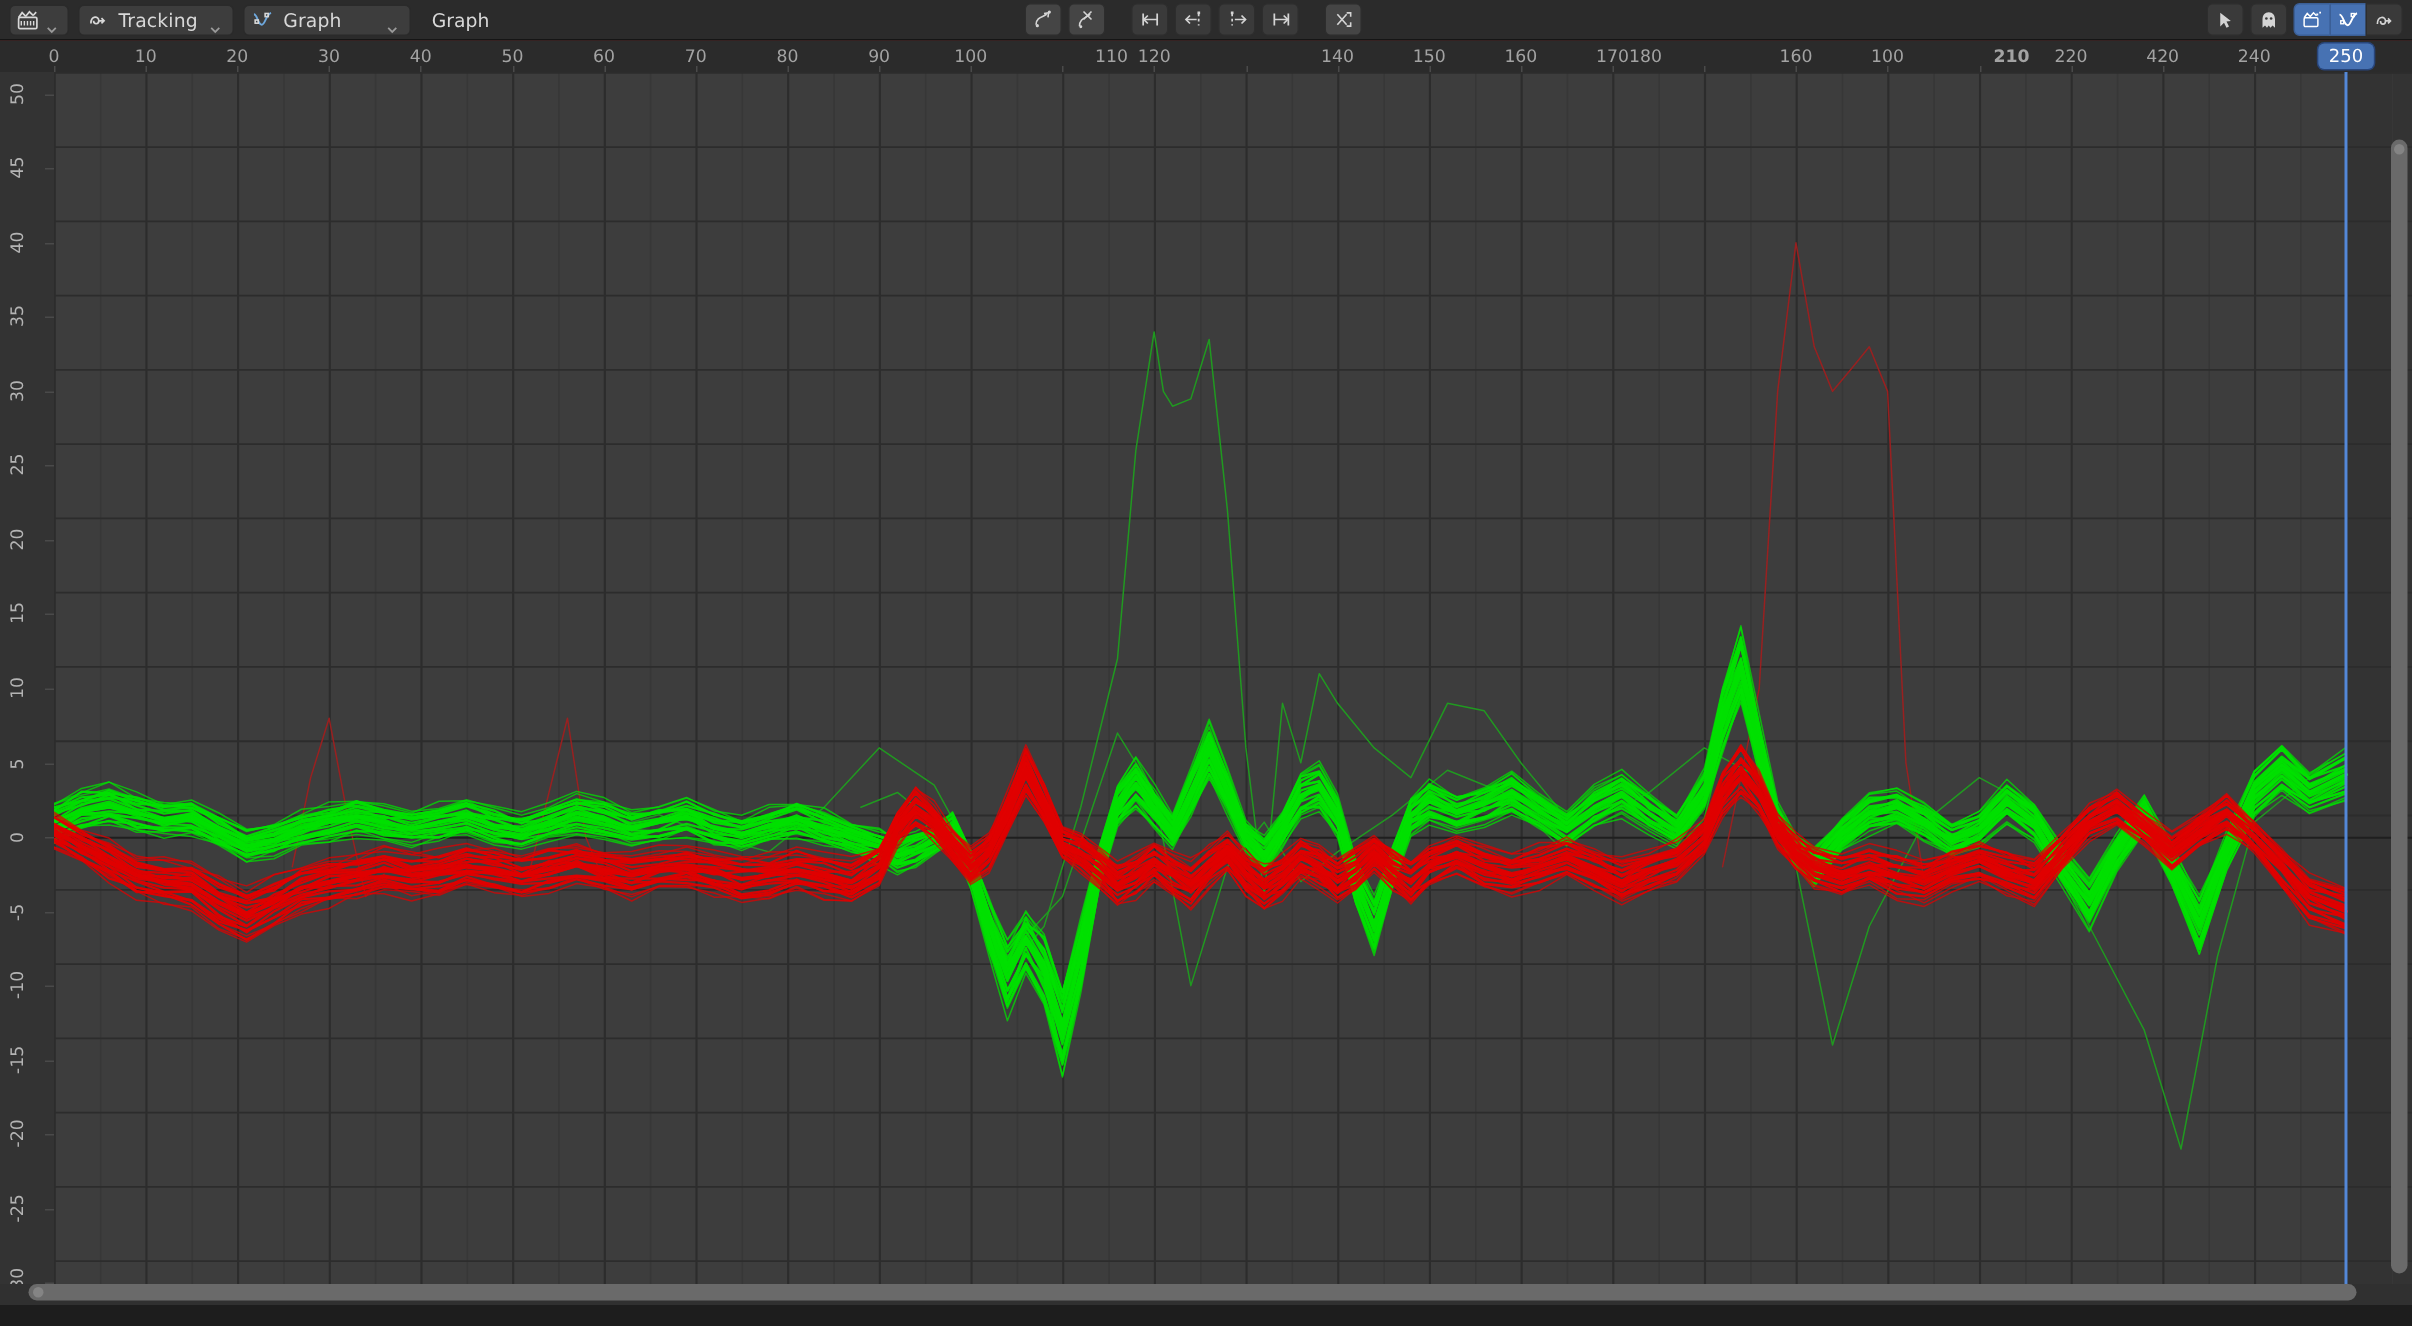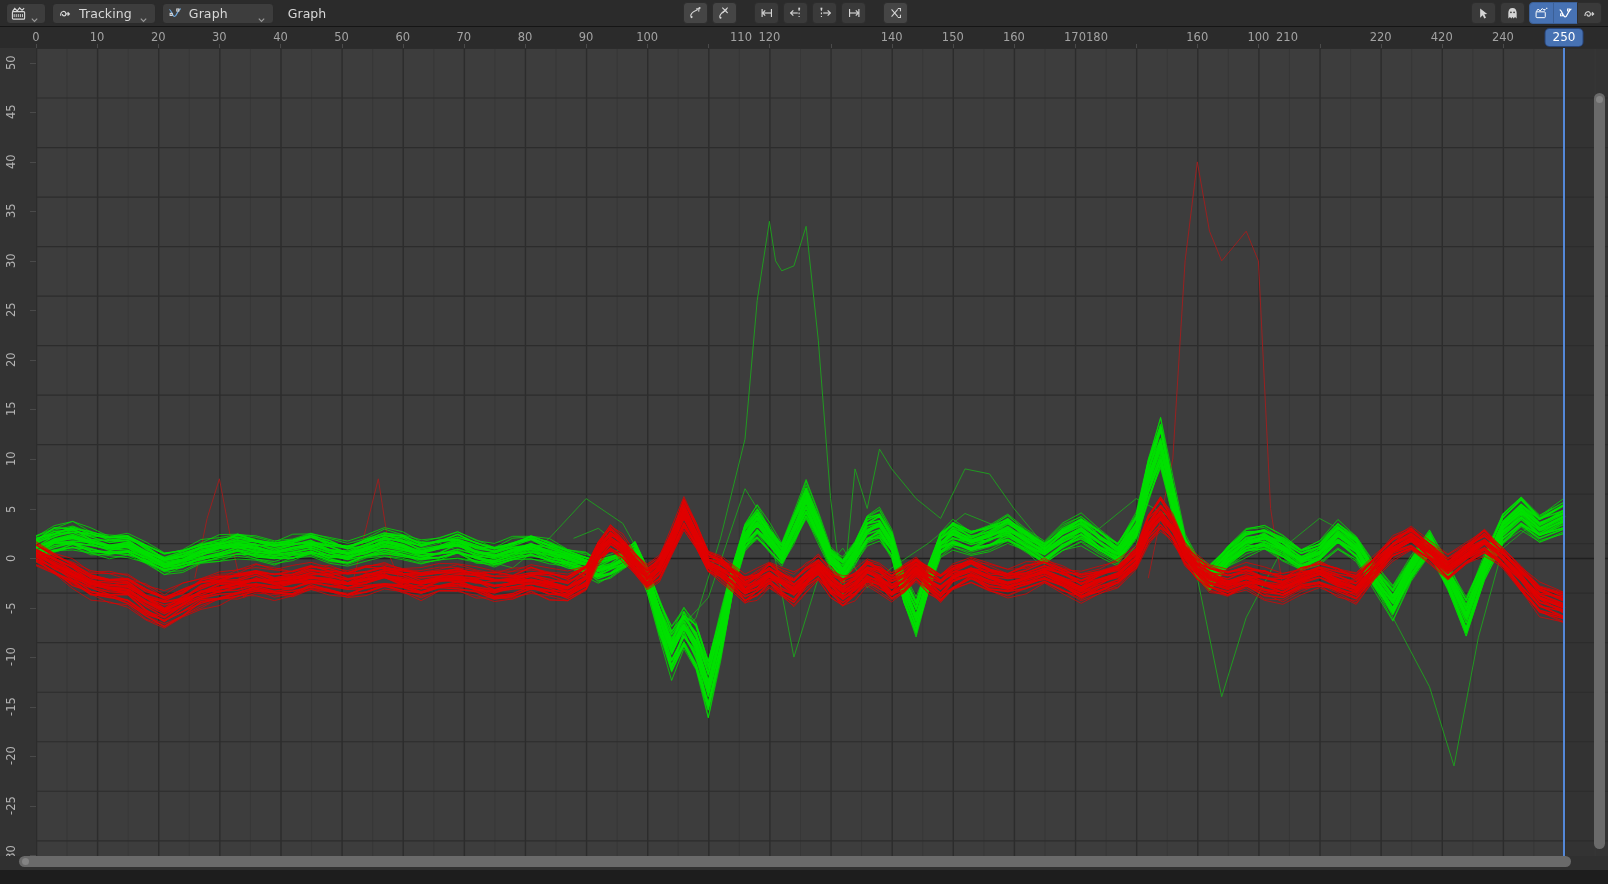--- a/index.html
+++ b/index.html
@@ -333,21 +333,21 @@
       <div class="tk" style="left: 1013.92px;">160</div>
       <div class="tmark" style="left: 1013.92px;"></div>
       <div class="tk" style="left: 1075.04px;">170</div>
       <div class="tmark" style="left: 1075.04px;"></div>
       <div class="tk" style="left: 1097px;">180</div>
       <div class="tmark" style="left: 1136.16px;"></div>
       <div class="tk" style="left: 1197.28px;">160</div>
       <div class="tmark" style="left: 1197.28px;"></div>
       <div class="tk" style="left: 1258.4px;">100</div>
       <div class="tmark" style="left: 1258.4px;"></div>
-      <div class="tk" style="left: 1287px;">210</div>
+      <div class="tk" style="left: 1341px; font-weight: bold;">210</div>
       <div class="tmark" style="left: 1319.52px;"></div>
       <div class="tk" style="left: 1380.64px;">220</div>
       <div class="tmark" style="left: 1380.64px;"></div>
       <div class="tk" style="left: 1441.76px;">420</div>
       <div class="tmark" style="left: 1441.76px;"></div>
       <div class="tk" style="left: 1502.88px;">240</div>
       <div class="tmark" style="left: 1502.88px;"></div>
       <div class="cfra-pill" style="left: 1564px;">250</div>
     </div>
 

